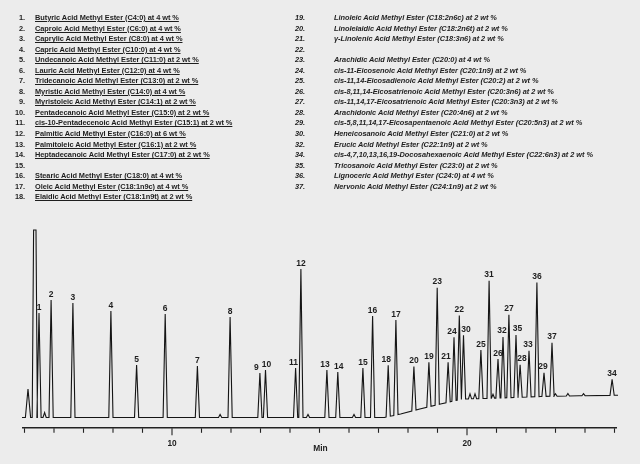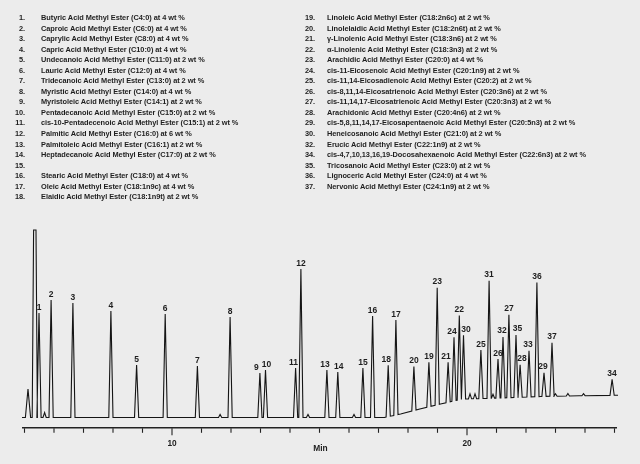--- a/index.html
+++ b/index.html
@@ -1,24 +1,24 @@
 <!DOCTYPE html>
 <html><head>
 <meta charset="utf-8">
 <style>
   html,body{margin:0;padding:0;background:#ececec;}
   .stage{position:relative;width:640px;height:464px;background:#ececec;overflow:hidden;
          font-family:"Liberation Sans",sans-serif;color:#1e1e1e;}
   .legend-col{position:absolute;top:13px;font-size:7.4px;font-weight:600;letter-spacing:-0.05px;}
   .col1{left:9px;}
-  .col2{left:299px;}
+  .col2{left:289px;font-style:italic;}
   .legend-row{display:flex;height:10.55px;line-height:10.55px;white-space:nowrap;}
   .legend-num{flex:0 0 16px;width:16px;text-align:right;}
-  .col1 .legend-text{margin-left:16px;}
-  .col2 .legend-text{margin-left:12px;}
+  .col1 .legend-text{margin-left:10px;text-decoration:underline;}
+  .col2 .legend-text{margin-left:29px;}
   svg.chrom{position:absolute;left:0;top:0;}
 </style>
 </head>
 <body>
 
 <div class="stage">
 
   <div class="legend-col col1" id="legend-col-1">
       <div class="legend-row">
         <span class="legend-num">1.</span>
@@ -100,21 +100,20 @@
       <div class="legend-row">
         <span class="legend-num">20.</span>
         <span class="legend-text">Linolelaidic Acid Methyl Ester (C18:2n6t) at 2 wt %</span>
       </div>
       <div class="legend-row">
         <span class="legend-num">21.</span>
         <span class="legend-text">γ-Linolenic Acid Methyl Ester (C18:3n6) at 2 wt %</span>
       </div>
       <div class="legend-row">
         <span class="legend-num">22.</span>
-        <span class="legend-text">α-Linolenic Acid Methyl Ester (C18:3n3) at 2 wt %</span>
       </div>
       <div class="legend-row">
         <span class="legend-num">23.</span>
         <span class="legend-text">Arachidic Acid Methyl Ester (C20:0) at 4 wt %</span>
       </div>
       <div class="legend-row">
         <span class="legend-num">24.</span>
         <span class="legend-text">cis-11-Eicosenoic Acid Methyl Ester (C20:1n9) at 2 wt %</span>
       </div>
       <div class="legend-row">

